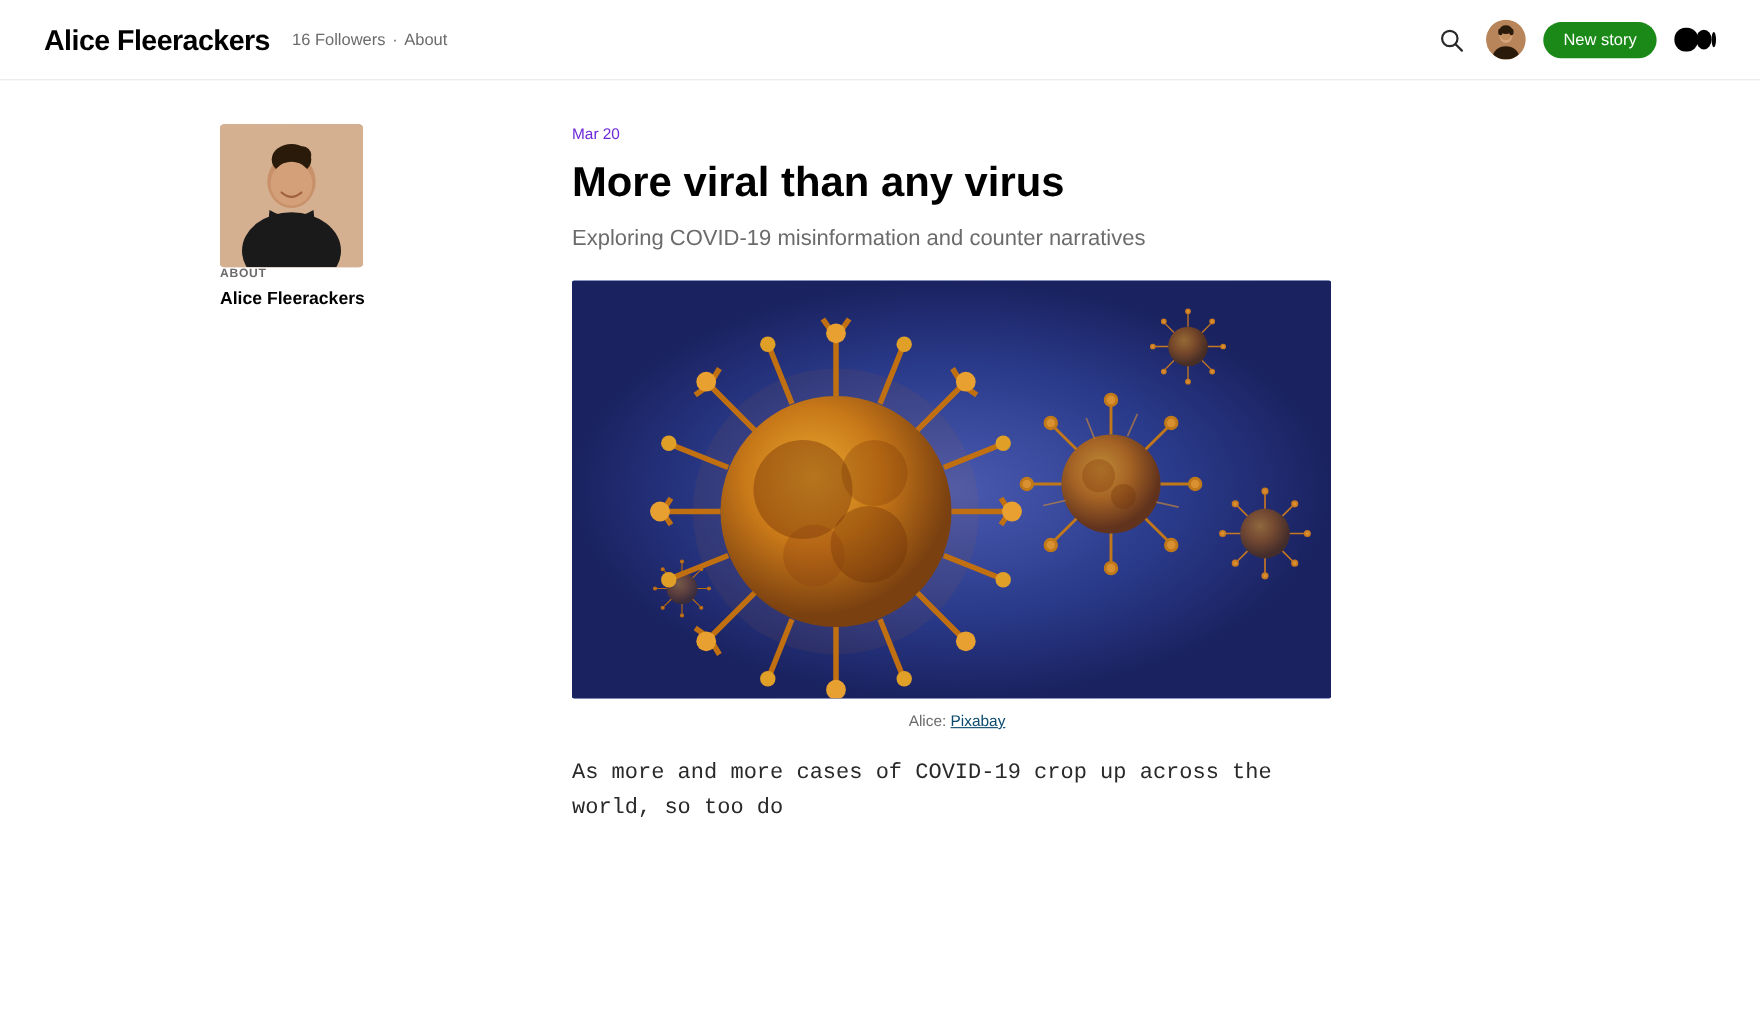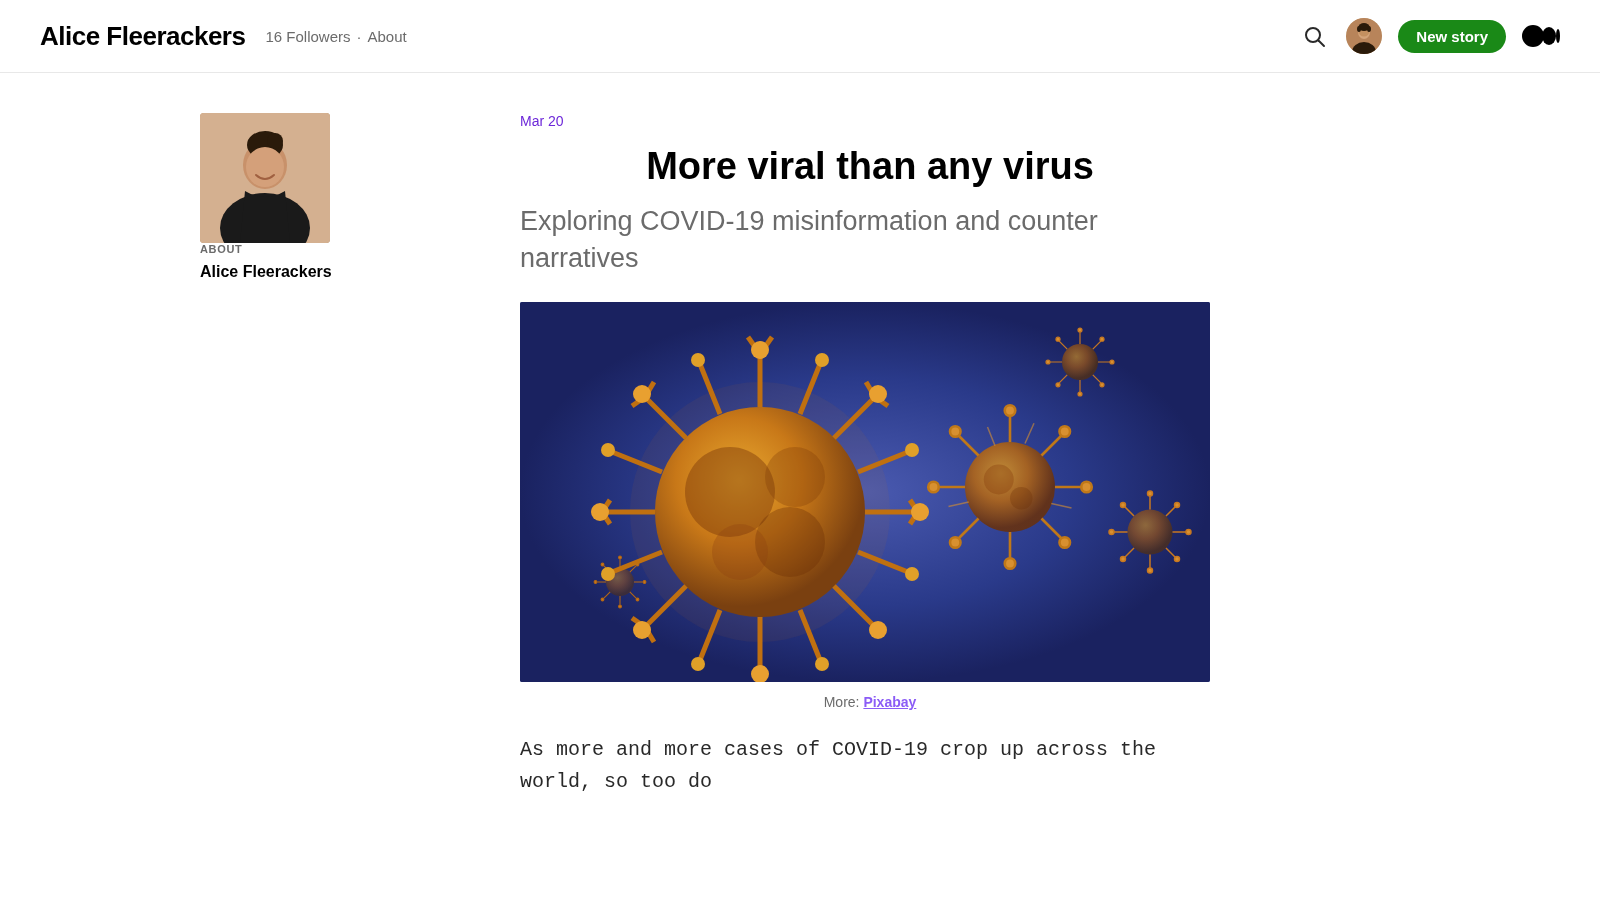--- a/index.html
+++ b/index.html
@@ -76,21 +76,21 @@
       width: 36px;
       height: 36px;
     }
     .new-story-btn {
       background: #1a8917;
       color: #fff;
       border: none;
       border-radius: 100px;
       padding: 8px 18px;
       font-size: 15px;
-      font-weight: 700;
+      font-weight: 400;
       cursor: pointer;
       white-space: nowrap;
     }
     .medium-logo {
       display: flex;
       align-items: center;
       cursor: pointer;
     }
 
     
@@ -151,24 +151,23 @@
       font-size: 14px;
       color: #6d28d9;
       margin-bottom: 16px;
     }
     .article-title {
       font-size: 38px;
       font-weight: 700;
       line-height: 1.15;
       color: #000;
       margin-bottom: 14px;
-      text-align: center;
     }
     .article-subtitle {
-      font-size: 27px;
+      font-size: 20px;
       color: #6b6b6b;
       line-height: 1.4;
       margin-bottom: 24px;
     }
     .article-image-container {
       margin-bottom: 12px;
     }
     .article-image-placeholder {
       width: 100%;
       max-width: 690px;
@@ -183,23 +182,22 @@
       width: 100%;
       height: 100%;
     }
     .photo-caption {
       font-size: 14px;
       color: #6b6b6b;
       text-align: center;
       margin-bottom: 24px;
     }
     .photo-caption a {
-      color: #8b5cf6;
+      color: #0c4a6e;
       text-decoration: underline;
-      font-weight: bold;
     }
     .article-body {
       font-size: 20px;
       line-height: 1.6;
       color: #292929;
       font-family: Liberation Mono, monospace;
     }
   </style>
 </head>
 <body>
@@ -470,21 +468,21 @@
               <circle cx="62" cy="152" r="7" fill="#e0a028" stroke="none"></circle>
               <line x1="-40" y1="98" x2="-60" y2="148"></line>
               <circle cx="-62" cy="152" r="7" fill="#e0a028" stroke="none"></circle>
             </g>
           </g>
         </svg>
       </div>
     </div>
 
     <p class="photo-caption">
-      <span>More: </span><a href="#">Pixabay</a>
+      <span>Alice: </span><a href="#">Pixabay</a>
     </p>
 
     <div class="article-body">
       <p>As more and more cases of COVID-19 crop up across the world, so too do</p>
     </div>
   </main>
 
 </div>
 
 </body></html>

